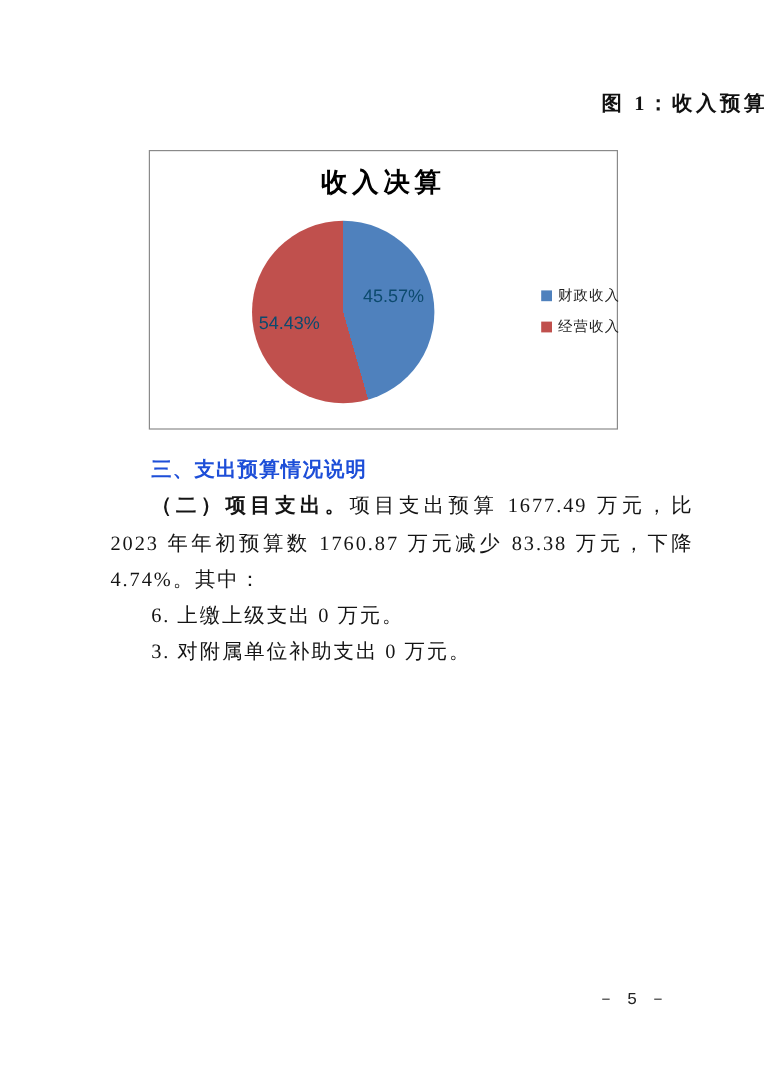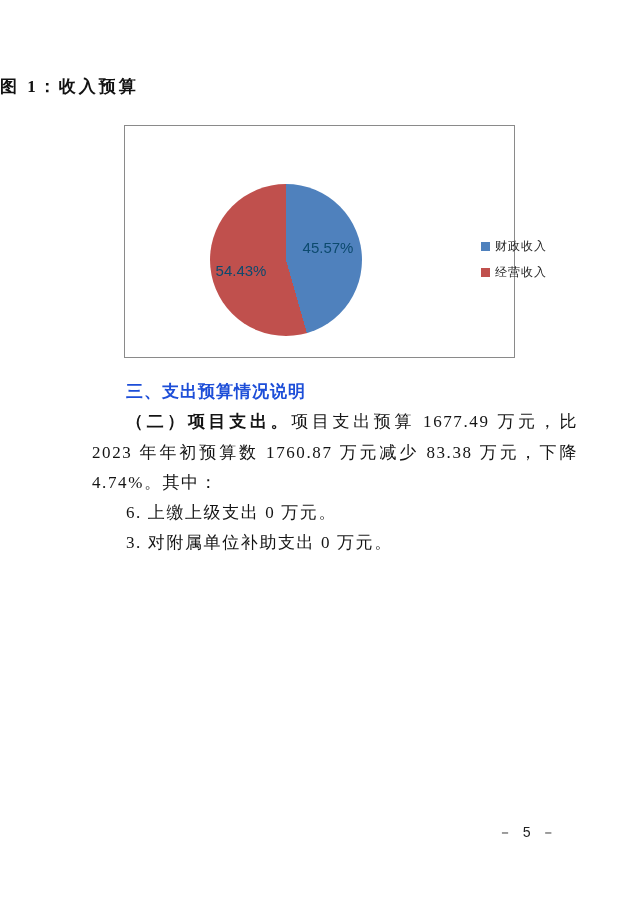--- a/index.html
+++ b/index.html
@@ -9,21 +9,21 @@
     background: #ffffff;
     font-family: "Liberation Serif", "DejaVu Serif", serif;
     color: #1a1a1a;
     overflow: hidden;
   }
 
   
   .figure-caption {
     position: absolute;
     top: 75px; left: 0; width: 640px;
-    text-align: left;
+    text-align: right;
     font-size: 17px;
     font-weight: bold;
     letter-spacing: 3px;
     color: #111;
   }
 
   
   .chart-box {
     position: absolute;
     left: 124px; top: 125px;
@@ -59,21 +59,20 @@
 
   .legend {
     position: absolute;
     left: 326px; top: 112px;
   }
   .legend-row {
     display: flex;
     align-items: center;
     margin-bottom: 9px;
     white-space: nowrap;
-    margin-left: 30px;
   }
   .legend-swatch {
     width: 9px; height: 9px;
     margin-right: 5px;
     flex: 0 0 auto;
   }
   .legend-label {
     font-size: 12px;
     letter-spacing: 1px;
     color: #222;
@@ -109,20 +108,21 @@
     color: #222;
     white-space: nowrap;
   }
 </style>
 </head>
 <body>
 
 <div class="figure-caption">图 1：收入预算</div>
 
 <div class="chart-box">
+  <div class="chart-title">收入决算</div>
 
   <div class="pie" style="background: conic-gradient(rgb(79, 129, 189) 0deg, rgb(79, 129, 189) 164.052deg, rgb(192, 80, 77) 164.052deg, rgb(192, 80, 77) 360deg);"></div>
 
   <div class="slice-label blue">45.57%</div>
   <div class="slice-label red">54.43%</div>
 
   <div class="legend">
     <div class="legend-row">
       <span class="legend-swatch" style="background: rgb(79, 129, 189);"></span>
       <span class="legend-label">财政收入</span>

